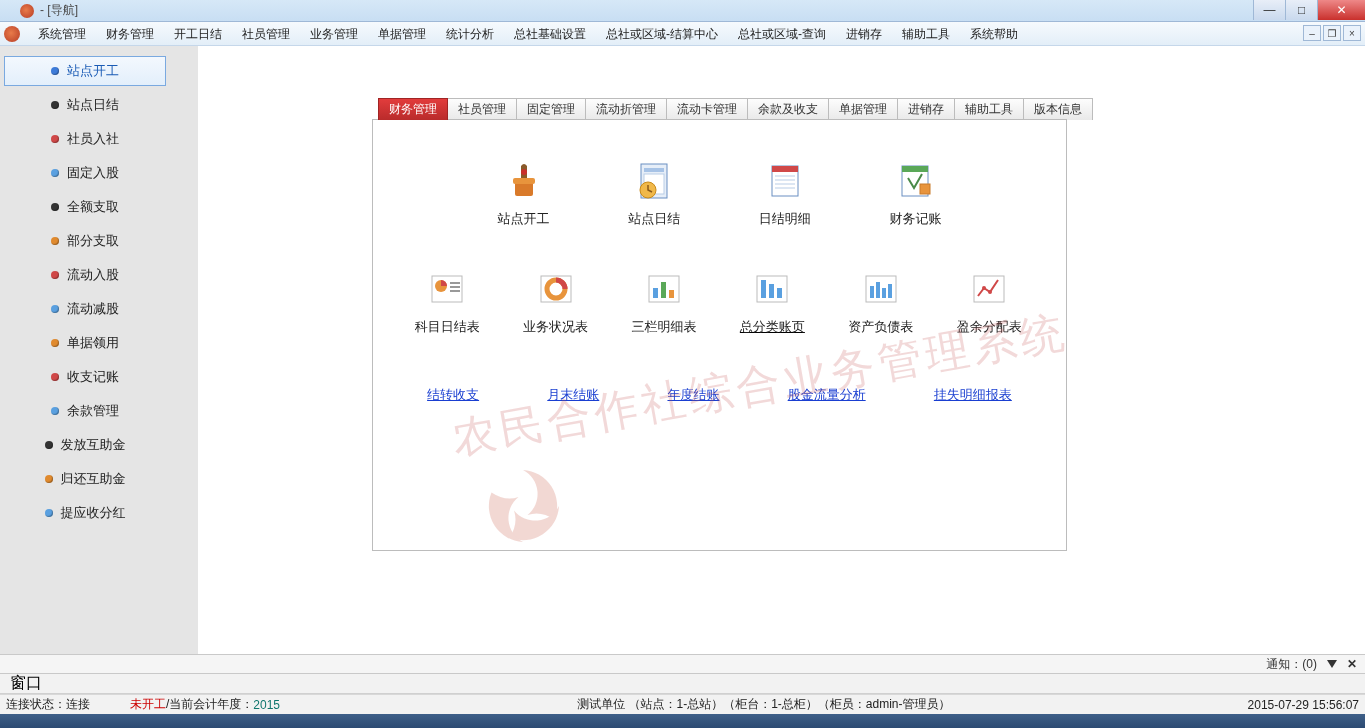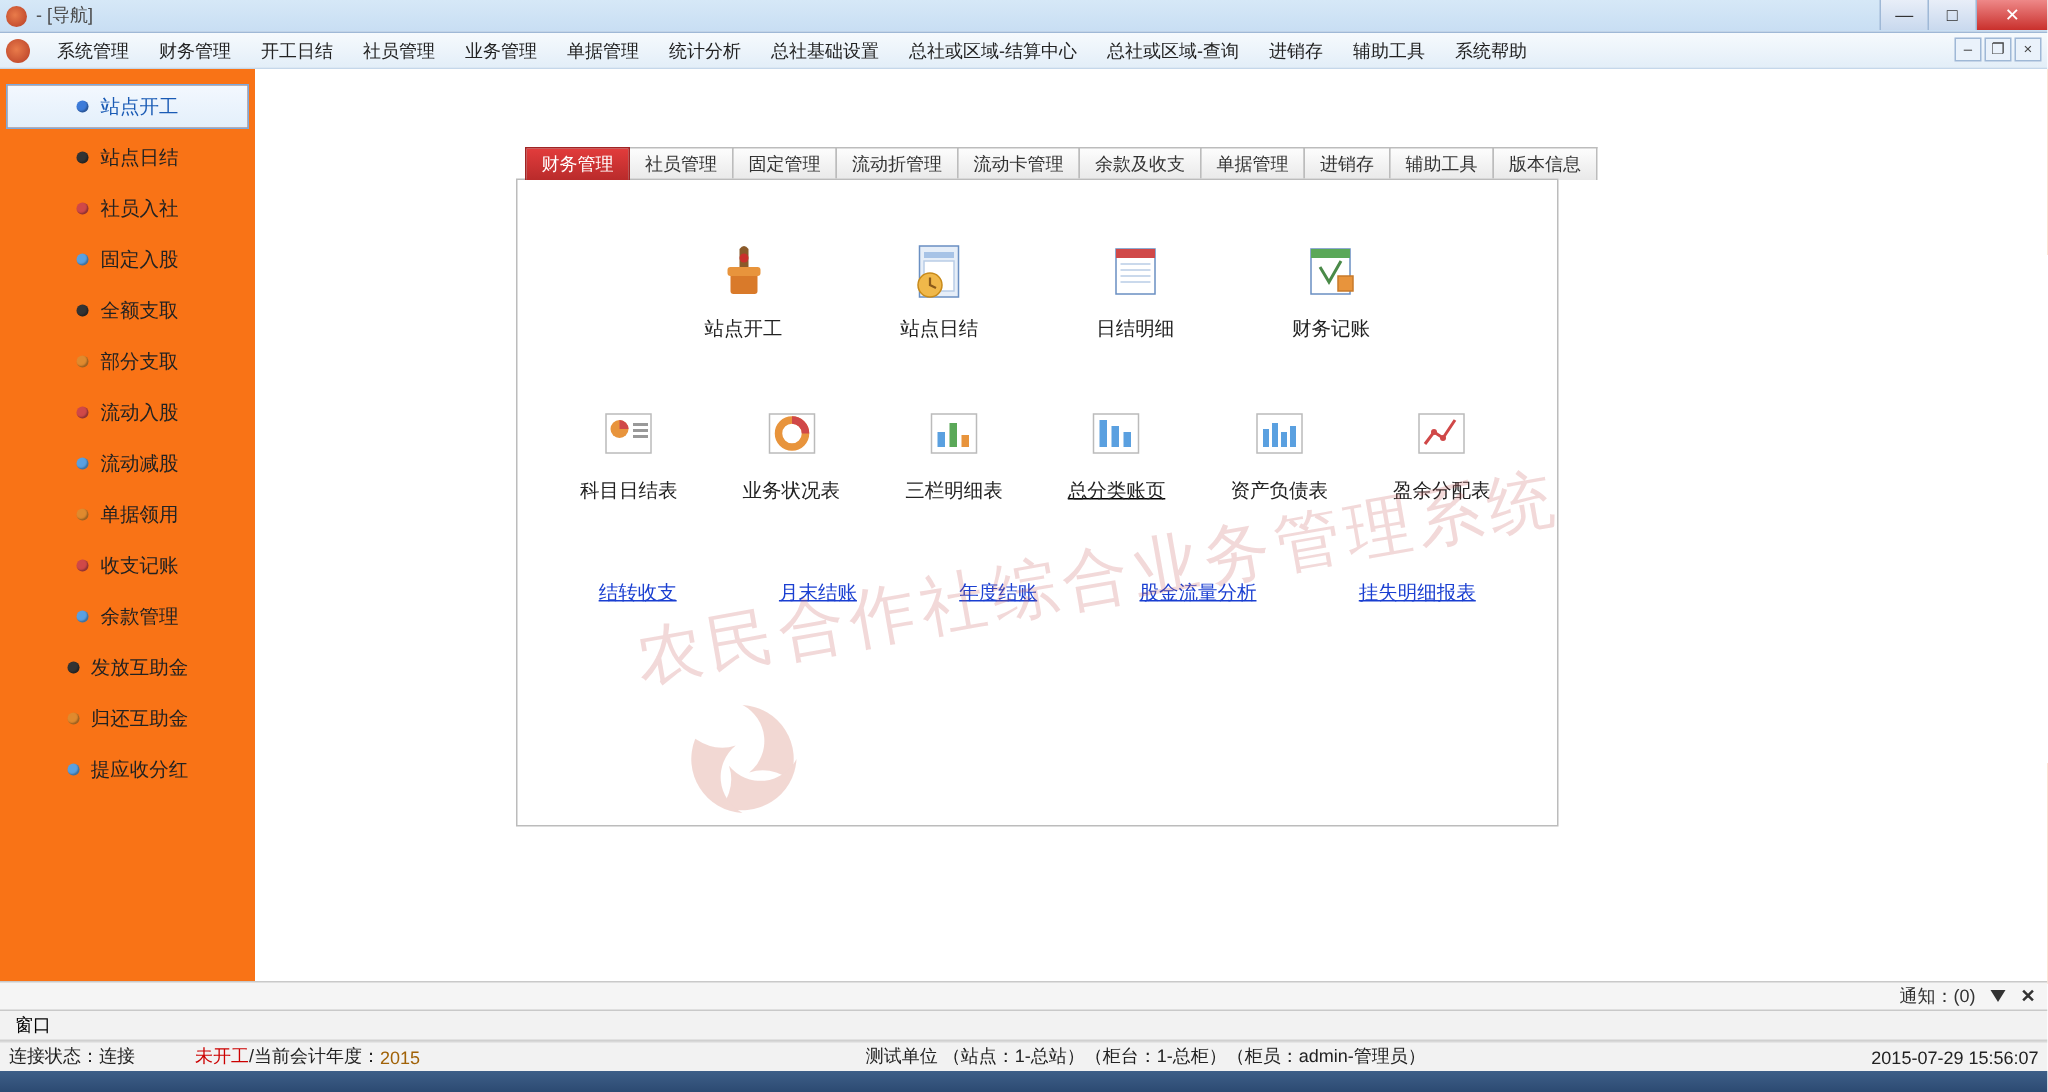--- a/index.html
+++ b/index.html
@@ -1,34 +1,34 @@
 <!DOCTYPE html>
 <html><head>
 <meta charset="utf-8">
 <style>
 * { margin: 0; padding: 0; box-sizing: border-box; font-family: "Microsoft YaHei", "SimSun", sans-serif; }
 body { width: 1365px; height: 728px; background: #fff; overflow: hidden; position: relative; font-size: 12px; }
 
 
-.titlebar { height: 22px; background: linear-gradient(#d6e8f7,#c8def3); display: flex; align-items: center; padding-left: 4px; position: relative; border-bottom: 1px solid #9fb8d6; text-align: center; }
+.titlebar { height: 22px; background: linear-gradient(#d6e8f7,#c8def3); display: flex; align-items: center; padding-left: 20px; position: relative; border-bottom: 1px solid #9fb8d6; text-align: center; }
 .titlebar .app-icon { width: 14px; height: 14px; border-radius: 50%; background: radial-gradient(circle at 6px 6px,#e97b4a,#b63c25); margin-right: 6px; }
 .titlebar .title { color: #4a4a4a; font-size: 12px; }
 .titlebar .win-btns { position: absolute; right: 0; top: 0; display: flex; height: 20px; }
 .titlebar .win-btn { width: 32px; height: 20px; display: flex; align-items: center; justify-content: center; font-size: 12px; color: #333; background: linear-gradient(#e8eef8,#c9d9ee); border-left: 1px solid #9fb8d6; cursor: pointer; }
 .titlebar .win-btn.close { width: 48px; background: linear-gradient(#e88,#c9302c); color: #fff; }
 
 
 .menubar { height: 24px; background: linear-gradient(#f6fafd,#e3eef8); display: flex; align-items: center; padding-left: 4px; border-bottom: 1px solid #c5d7ea; position: relative; }
 .menubar .app-icon { width: 16px; height: 16px; border-radius: 50%; background: radial-gradient(circle at 7px 7px,#e97b4a,#b63c25); margin-right: 8px; }
 .menubar .menu-item { padding: 0 10px; height: 22px; line-height: 22px; color: #222; cursor: pointer; }
 .menubar .mdi-btns { position: absolute; right: 4px; top: 3px; display: flex; gap: 2px; }
 .menubar .mdi-btn { width: 18px; height: 16px; border: 1px solid #9fb8d6; background: #eaf2fb; display: flex; align-items: center; justify-content: center; font-size: 10px; cursor: pointer; color: #444; }
 
 
-.workspace { display: flex; height: 610px; background: #f97316; }
+.workspace { display: flex; height: 610px; background: #e5e5e5; gap: 28px; }
 .sidebar { width: 170px; padding: 10px 4px; display: flex; flex-direction: column; gap: 4px; overflow-y: auto; }
 .side-item { height: 30px; display: flex; align-items: center; justify-content: center; gap: 8px; border: 1px solid transparent; cursor: pointer; color: #222; font-size: 13px; }
 .side-item .dot { width: 8px; height: 8px; border-radius: 50%; box-shadow: inset -1px -1px 1px rgba(0,0,0,0.3); }
 .side-item.active { border: 1px solid #7aa9e0; background: linear-gradient(#f3f8fe,#e3effb); color: #1a5bb5; }
 
 .content-area { flex: 1; position: relative; background: #fff; }
 
 
 .tabstrip { position: absolute; left: 180px; top: 52px; display: flex; }
 .tab { height: 22px; padding: 0 10px; border: 1px solid #bcbcbc; border-bottom: none; background: linear-gradient(#fdfdfd,#e9e9e9); margin-right: -1px; display: flex; align-items: center; font-size: 12px; cursor: pointer; color: #333; position: relative; }
@@ -47,21 +47,21 @@
 
 .watermark { position: absolute; left: 250px; top: 310px; font-size: 44px; color: rgba(196,80,80,0.22); font-weight: 500; transform: rotate(-10deg); pointer-events: none; white-space: nowrap; letter-spacing: 4px; font-family: "KaiTi","STKaiti",serif; }
 .watermark-logo { position: absolute; left: 280px; top: 415px; width: 90px; height: 90px; opacity: 0.25; pointer-events: none; }
 .watermark-logo svg { width: 100%; height: 100%; }
 
 
 .notify-bar { position: absolute; left: 0; right: 0; bottom: 54px; height: 20px; border-top: 1px solid #c9c9c9; border-bottom: 1px solid #c9c9c9; background: #f5f5f5; display: flex; align-items: center; justify-content: flex-end; padding-right: 8px; font-size: 12px; color: #333; gap: 10px; }
 .notify-bar .trigo { width: 0; height: 0; border-top: 8px solid #333; border-left: 5px solid transparent; border-right: 5px solid transparent; cursor: pointer; }
 .notify-bar .x { cursor: pointer; font-weight: bold; }
 
-.winmenu-bar { position: absolute; left: 0; right: 0; bottom: 34px; height: 20px; background: #f2f2f2; border-bottom: 1px solid #d0d0d0; display: flex; align-items: center; padding-left: 4px; font-size: 12px; }
+.winmenu-bar { position: absolute; left: 0; right: 0; bottom: 34px; height: 20px; background: #f2f2f2; border-bottom: 1px solid #d0d0d0; display: flex; align-items: center; padding-left: 4px; font-size: 16px; }
 
 .status-bar { position: absolute; left: 0; right: 0; bottom: 14px; height: 20px; background: #f2f2f2; display: flex; align-items: center; padding: 0 6px; font-size: 12px; color: #222; border-top: 1px solid #d8d8d8; }
 .status-bar .seg { margin-right: 40px; }
 .status-bar .spacer { flex: 1; }
 .taskbar-shadow { position:absolute; left:0; right:0; bottom:0; height:14px; background: linear-gradient(#3e5f88,#2c4a72); }
 
 
 .ico svg { width: 42px; height: 42px; }
 </style>
 </head>
@@ -321,19 +321,19 @@
 </div>
 
 <div class="winmenu-bar">
   <span style="padding:0 6px;cursor:pointer;">窗口</span>
 </div>
 
 <div class="status-bar">
   <span class="seg">连接状态：连接</span>
   <span style="color:#c00;">未开工</span>
   <span>/当前会计年度：</span>
-  <span style="color:#a16207;">2015</span>
+  <span style="color:#0f766e;">2015</span>
   <span class="spacer"></span>
   <span>测试单位 （站点：1-总站）（柜台：1-总柜）（柜员：admin-管理员）</span>
   <span class="spacer"></span>
   <span>2015-07-29 15:56:07</span>
 </div>
 <div class="taskbar-shadow"></div>
 
 </body></html>

